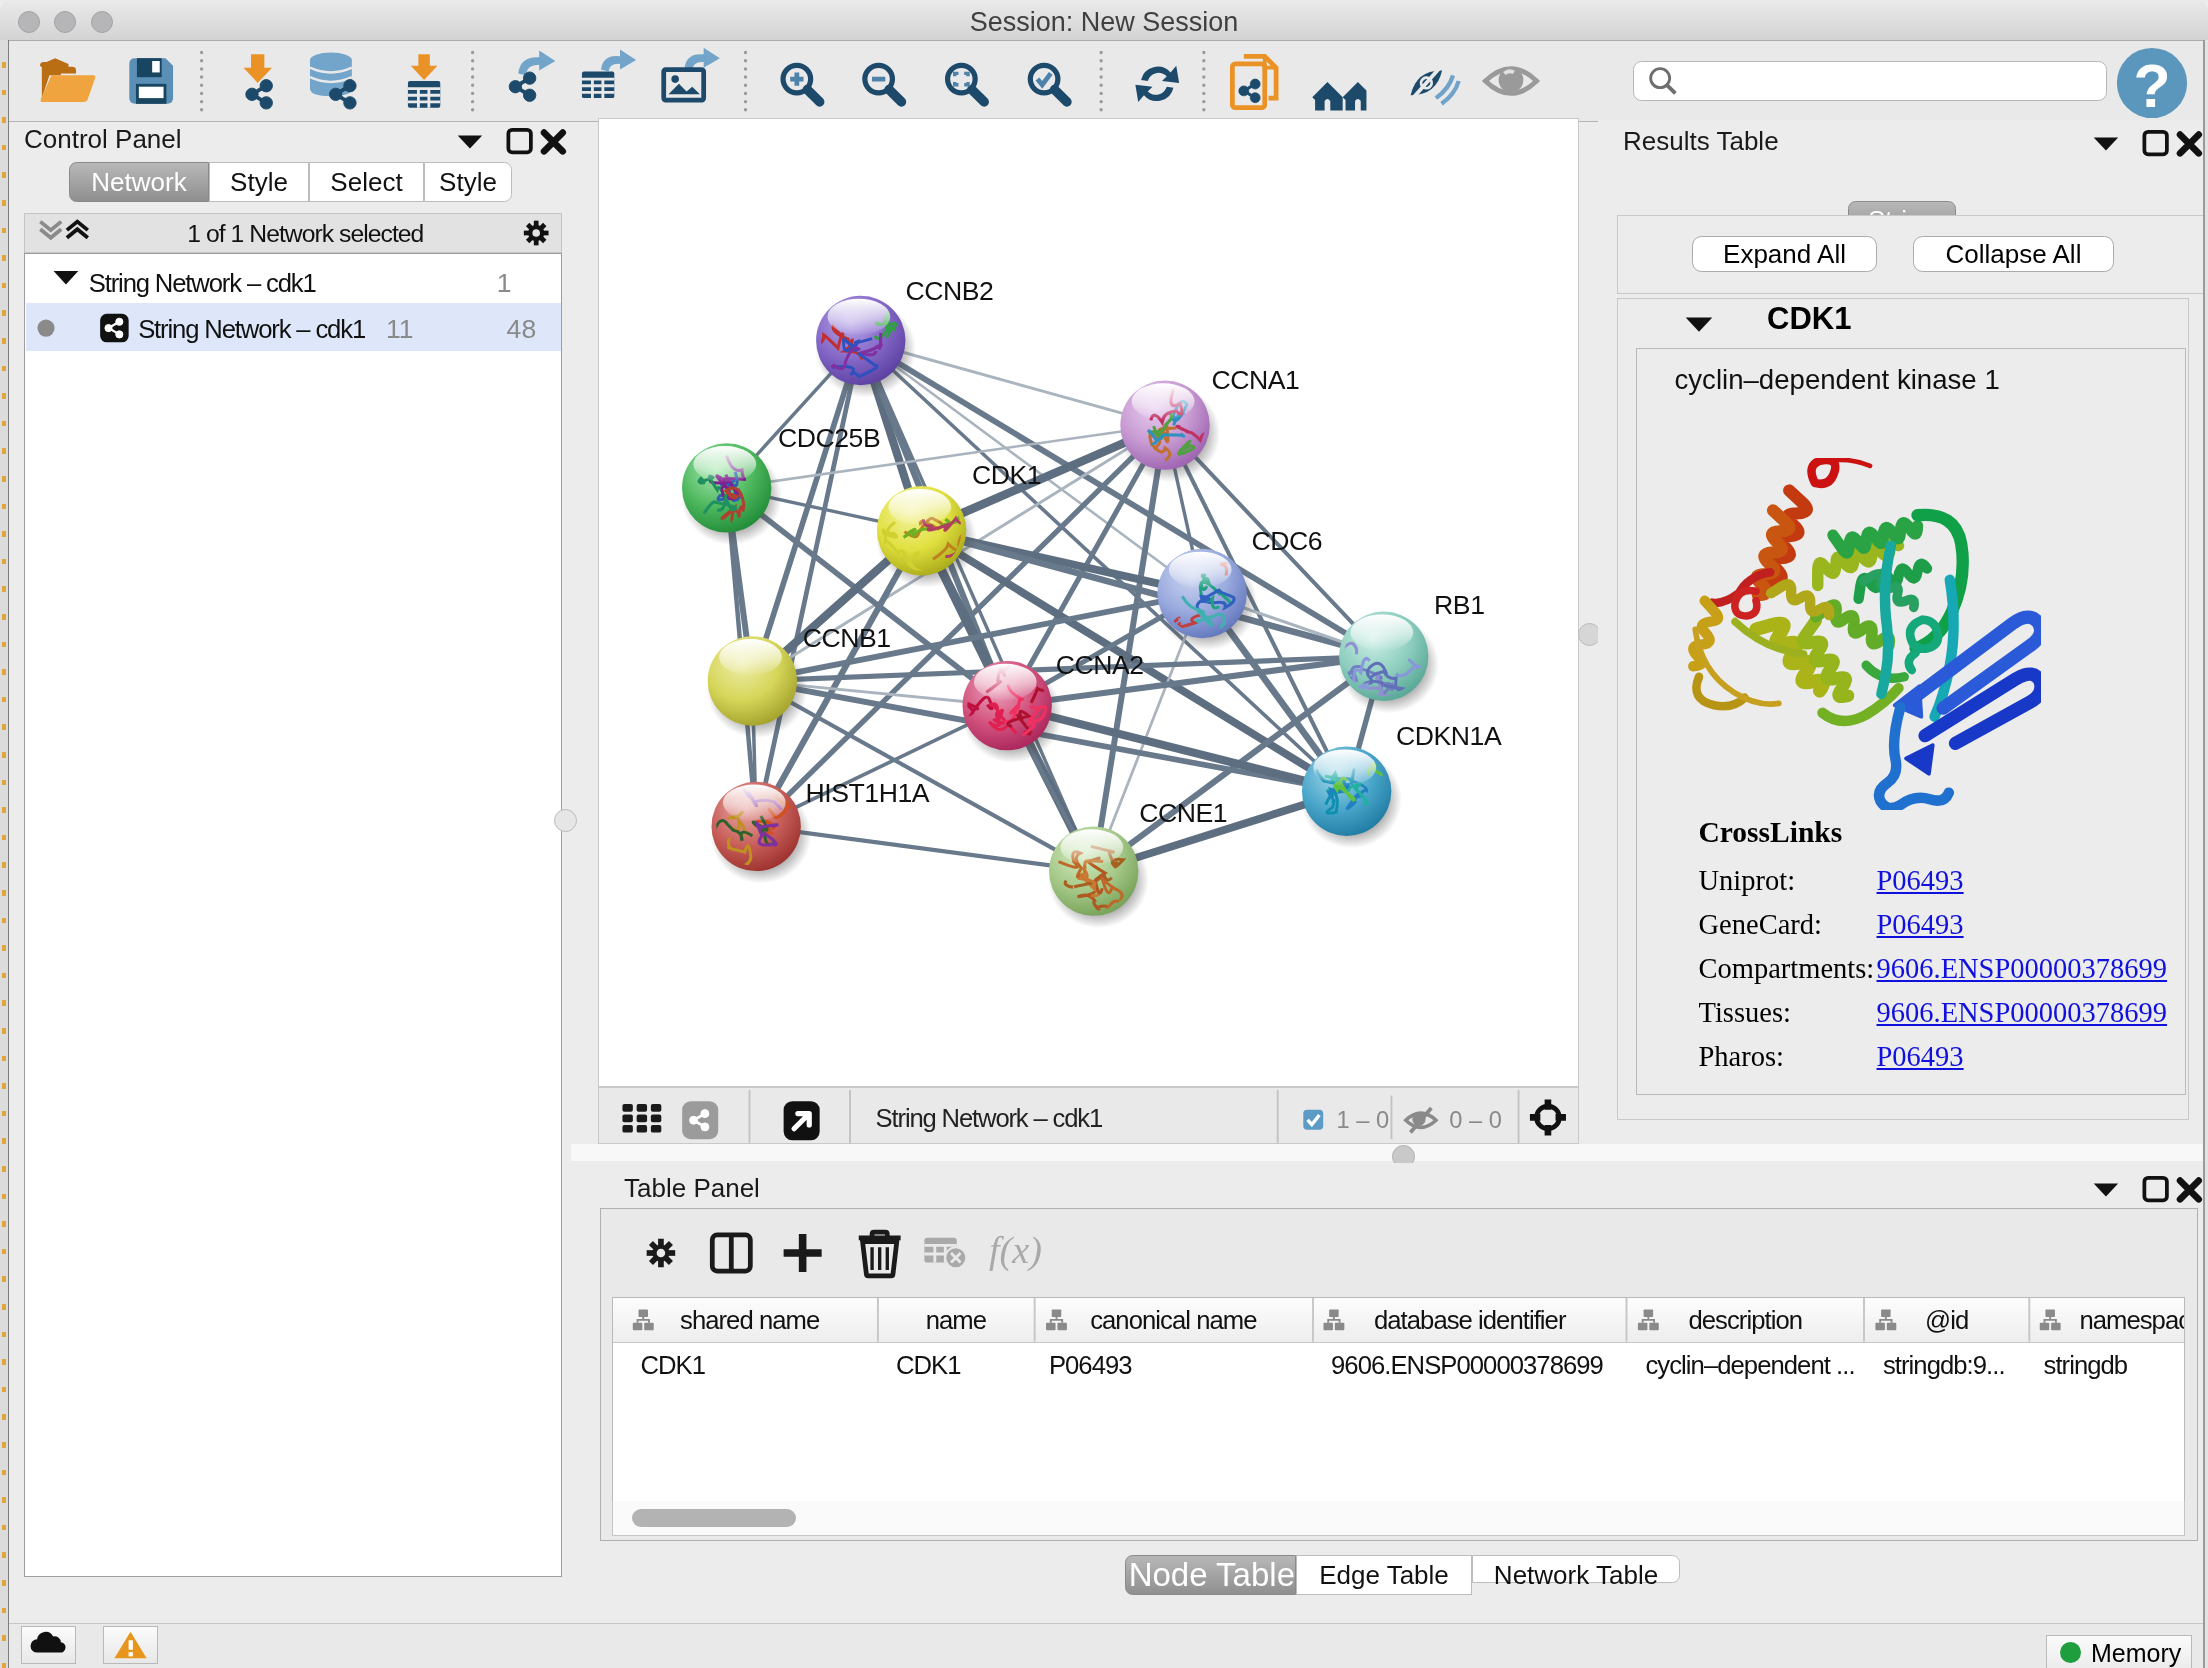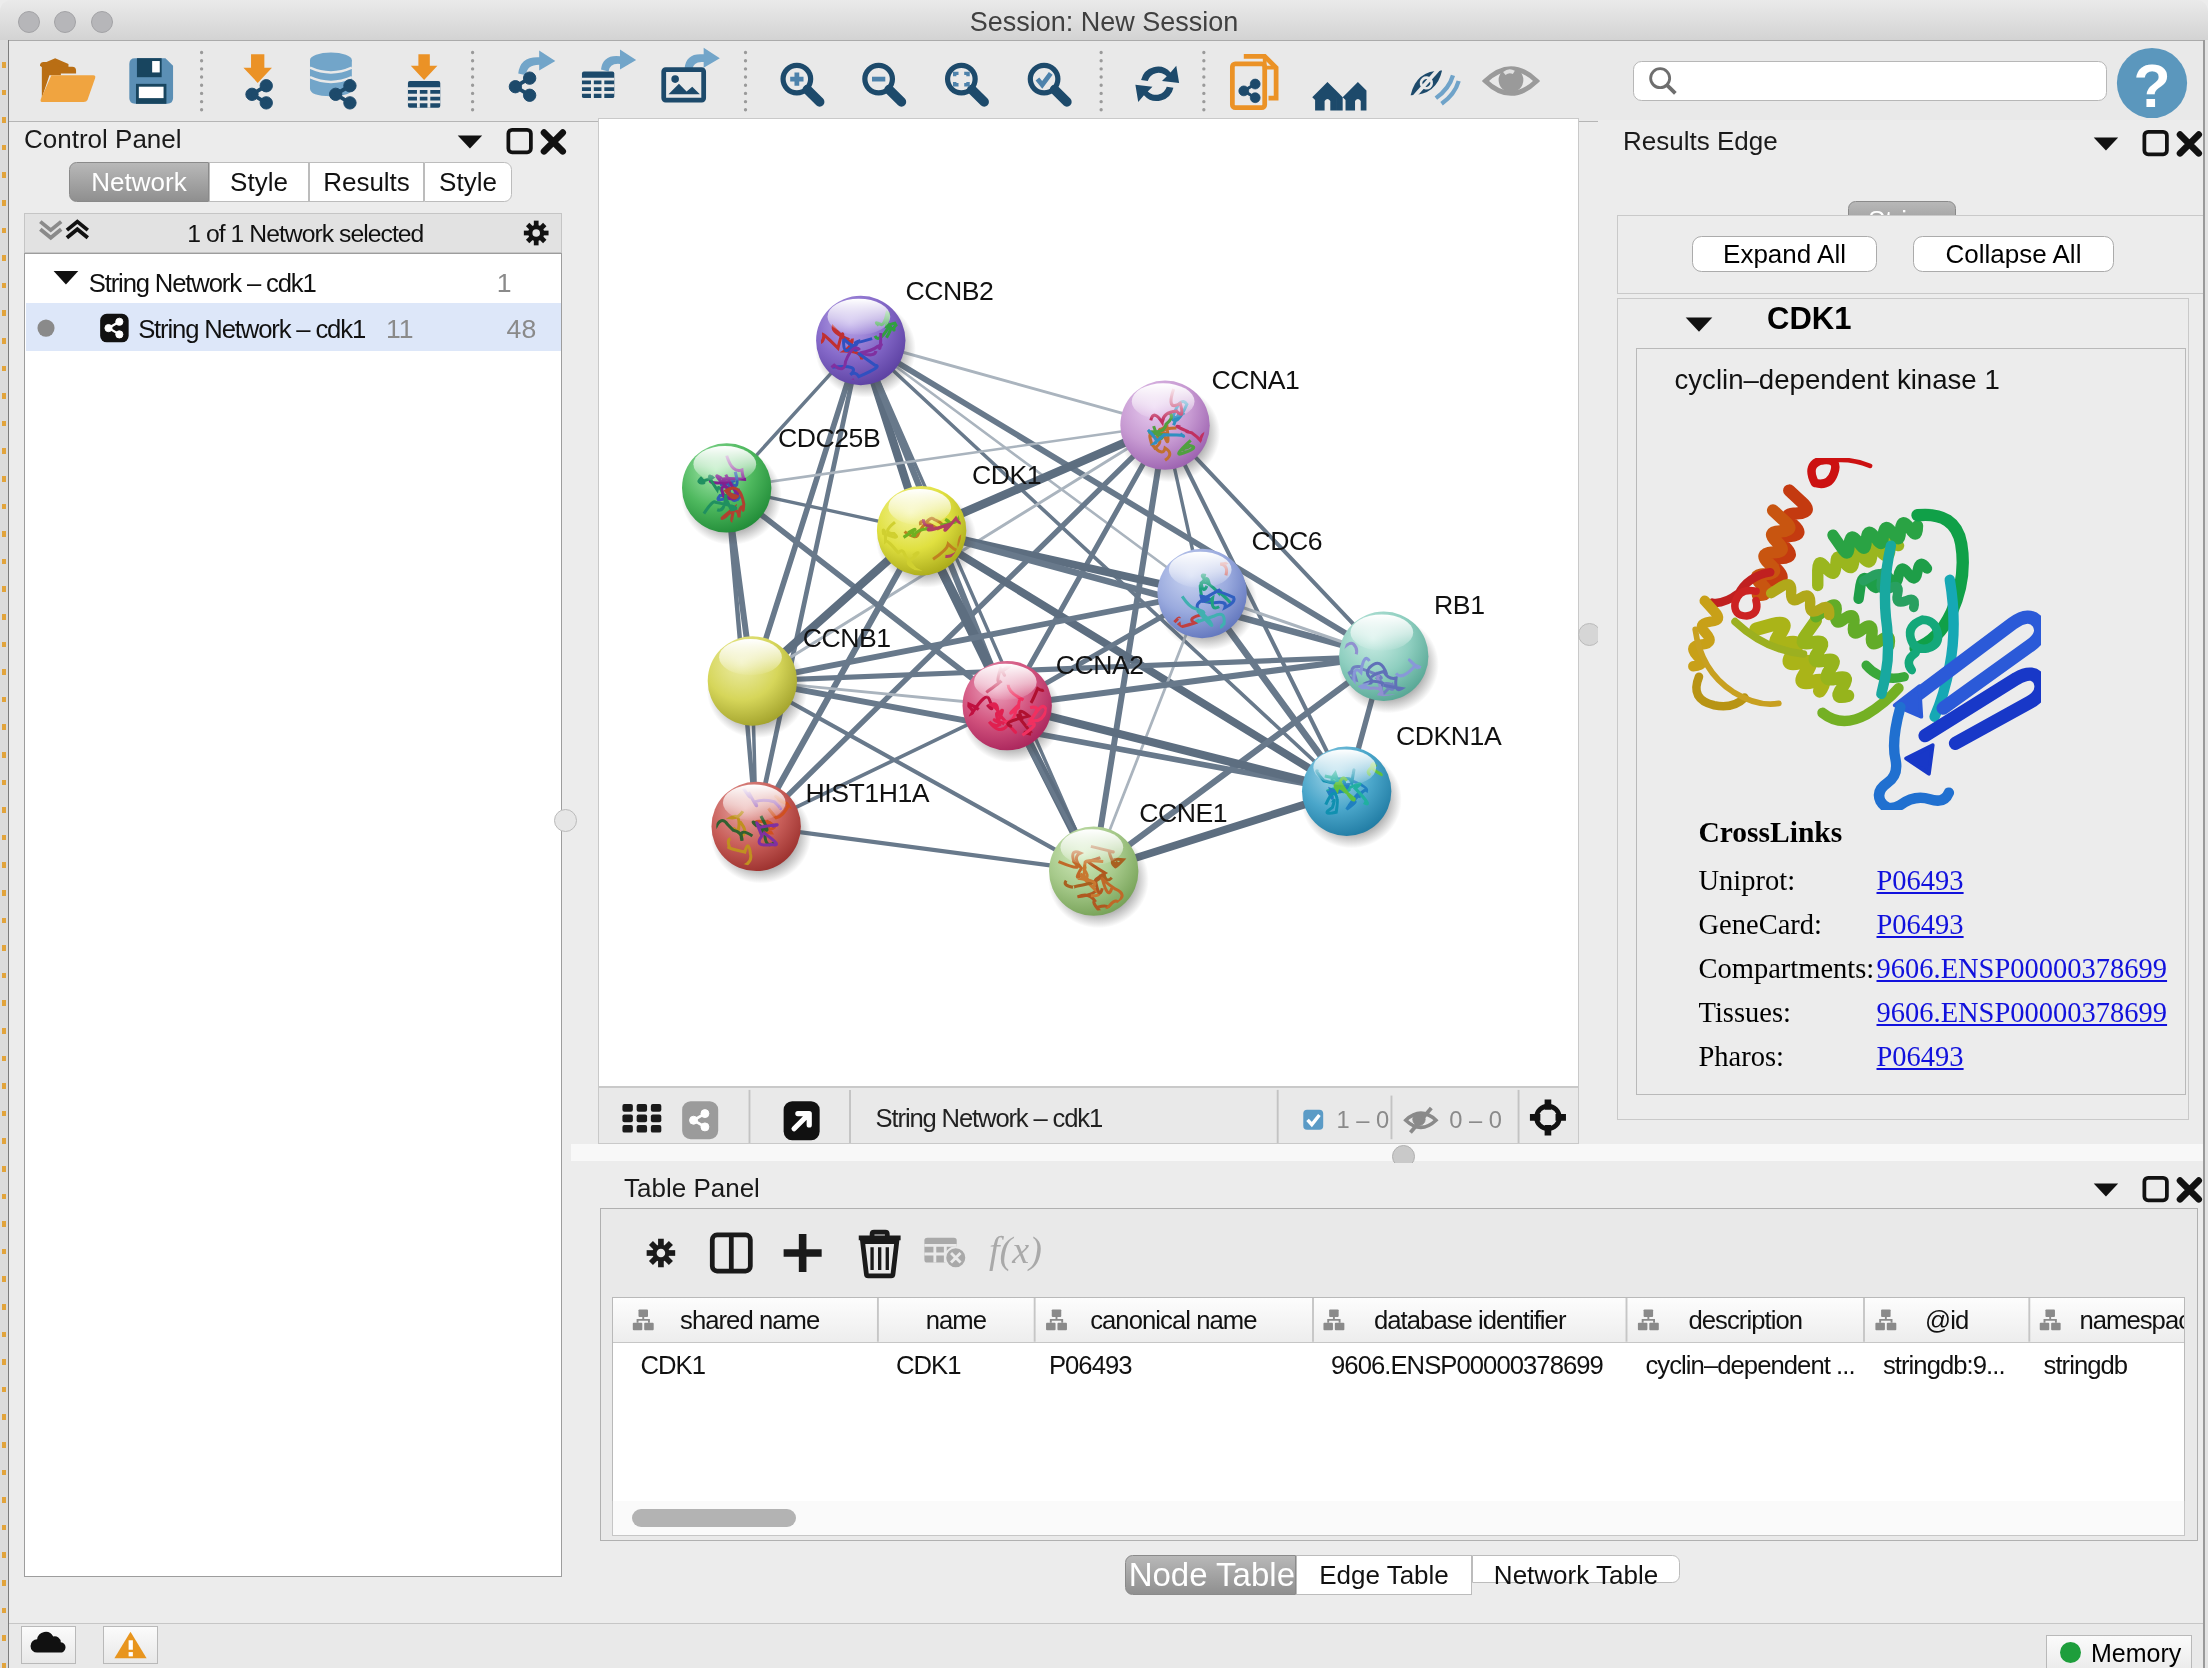--- a/index.html
+++ b/index.html
@@ -189,21 +189,21 @@
     </svg>
 </div>
 <div class="abs ptitle" id="cp-title">Control Panel</div>
 <svg class="abs" style="left:457px;top:126px;" width="114" height="30" viewBox="0 0 120 32">
  <path d="M0 10 L26 10 L13 24 Z" fill="#111"></path>
  <rect x="54" y="4" width="24" height="24" rx="4" fill="none" stroke="#111" stroke-width="4"></rect>
  <path d="M92 7 L112 27 M112 7 L92 27" stroke="#111" stroke-width="7" stroke-linecap="round"></path>
 </svg>
 <div class="tabbtn tabsel" style="left:69px;width:140px;border-radius:7.6px 0 0 7.6px;">Network</div>
 <div class="tabbtn" style="left:209px;width:100px;">Style</div>
-<div class="tabbtn" style="left:309px;width:115px;">Results</div>
+<div class="tabbtn" style="left:309px;width:115px;">Select</div>
 <div class="tabbtn" style="left:424px;width:88px;border-radius:0 7.6px 7.6px 0;">Style</div>
 <div class="abs" id="cp-bar">
  <svg width="536" height="38" viewBox="0 0 564 40">
   <g fill="none" stroke="#8a8a8a" stroke-width="4">
         <path d="M16 8 L27 17 L38 8 M16 16 L27 25 L38 16"></path>
       </g>
   <g fill="none" stroke="#111" stroke-width="4">
         <path d="M44 17 L55 8 L66 17 M44 25 L55 16 L66 25"></path>
       </g>
   <text x="295" y="29" text-anchor="middle" font-size="26" letter-spacing="-1" fill="#111">1 of 1 Network selected</text>
@@ -592,21 +592,21 @@
     <circle cx="0" cy="0" r="12" stroke-width="5"></circle>
     <path d="M0 -19 V-8 M0 8 V19 M-19 0 H-8 M8 0 H19" stroke-width="7"></path>
   </g>
  </svg>
 </div>
 <div class="abs" style="left:571px;top:1144px;width:1638px;height:17px;background:#f8f8f8;"></div>
 <div class="abs" style="left:1392px;top:1145px;width:21px;height:21px;border-radius:50%;background:#c9c9c9;border:1px solid #b0b0b0;"></div>
 <div class="abs" style="left:554px;top:809px;width:21px;height:21px;border-radius:50%;background:#e6e6e6;border:1px solid #bbb;"></div>
 <div class="abs" style="left:1578px;top:623px;width:21px;height:21px;border-radius:50%;background:#d6d6d6;border:1px solid #bbb;"></div>
 <div class="abs" id="rp-area">
- <div class="ptitle" style="position:absolute;left:25px;top:5.7px;">Results Edge</div>
+ <div class="ptitle" style="position:absolute;left:25px;top:5.7px;">Results Table</div>
  <svg style="position:absolute;left:495px;top:7.6px;" width="114" height="30" viewBox="0 0 120 32">
   <path d="M0 10 L26 10 L13 24 Z" fill="#111"></path>
   <rect x="54" y="4" width="24" height="24" rx="4" fill="none" stroke="#111" stroke-width="4"></rect>
   <path d="M92 7 L112 27 M112 7 L92 27" stroke="#111" stroke-width="7" stroke-linecap="round"></path>
  </svg>
  <div style="position:absolute;left:250px;top:42px;width:108px;height:38px;background:linear-gradient(#b8b8b8,#8f8f8f);border:1px solid #8a8a8a;border-radius:7.6px;color:#fff;font-size:26px;text-align:center;line-height:36px;box-sizing:border-box;margin-top:39px;">String</div>
  <div style="position:absolute;left:19px;top:95px;width:656px;height:79px;background:#ececec;border:1.9px solid #c9c9c9;box-sizing:border-box;">
    <div style="position:absolute;left:74px;top:20px;width:185px;height:36px;background:#fff;border:1px solid #ababab;border-radius:9.5px;font-size:26px;text-align:center;line-height:34px;box-sizing:border-box;">Expand All</div>
    <div style="position:absolute;left:295px;top:20px;width:201px;height:36px;background:#fff;border:1px solid #ababab;border-radius:9.5px;font-size:26px;text-align:center;line-height:34px;box-sizing:border-box;">Collapse All</div>
  </div>

